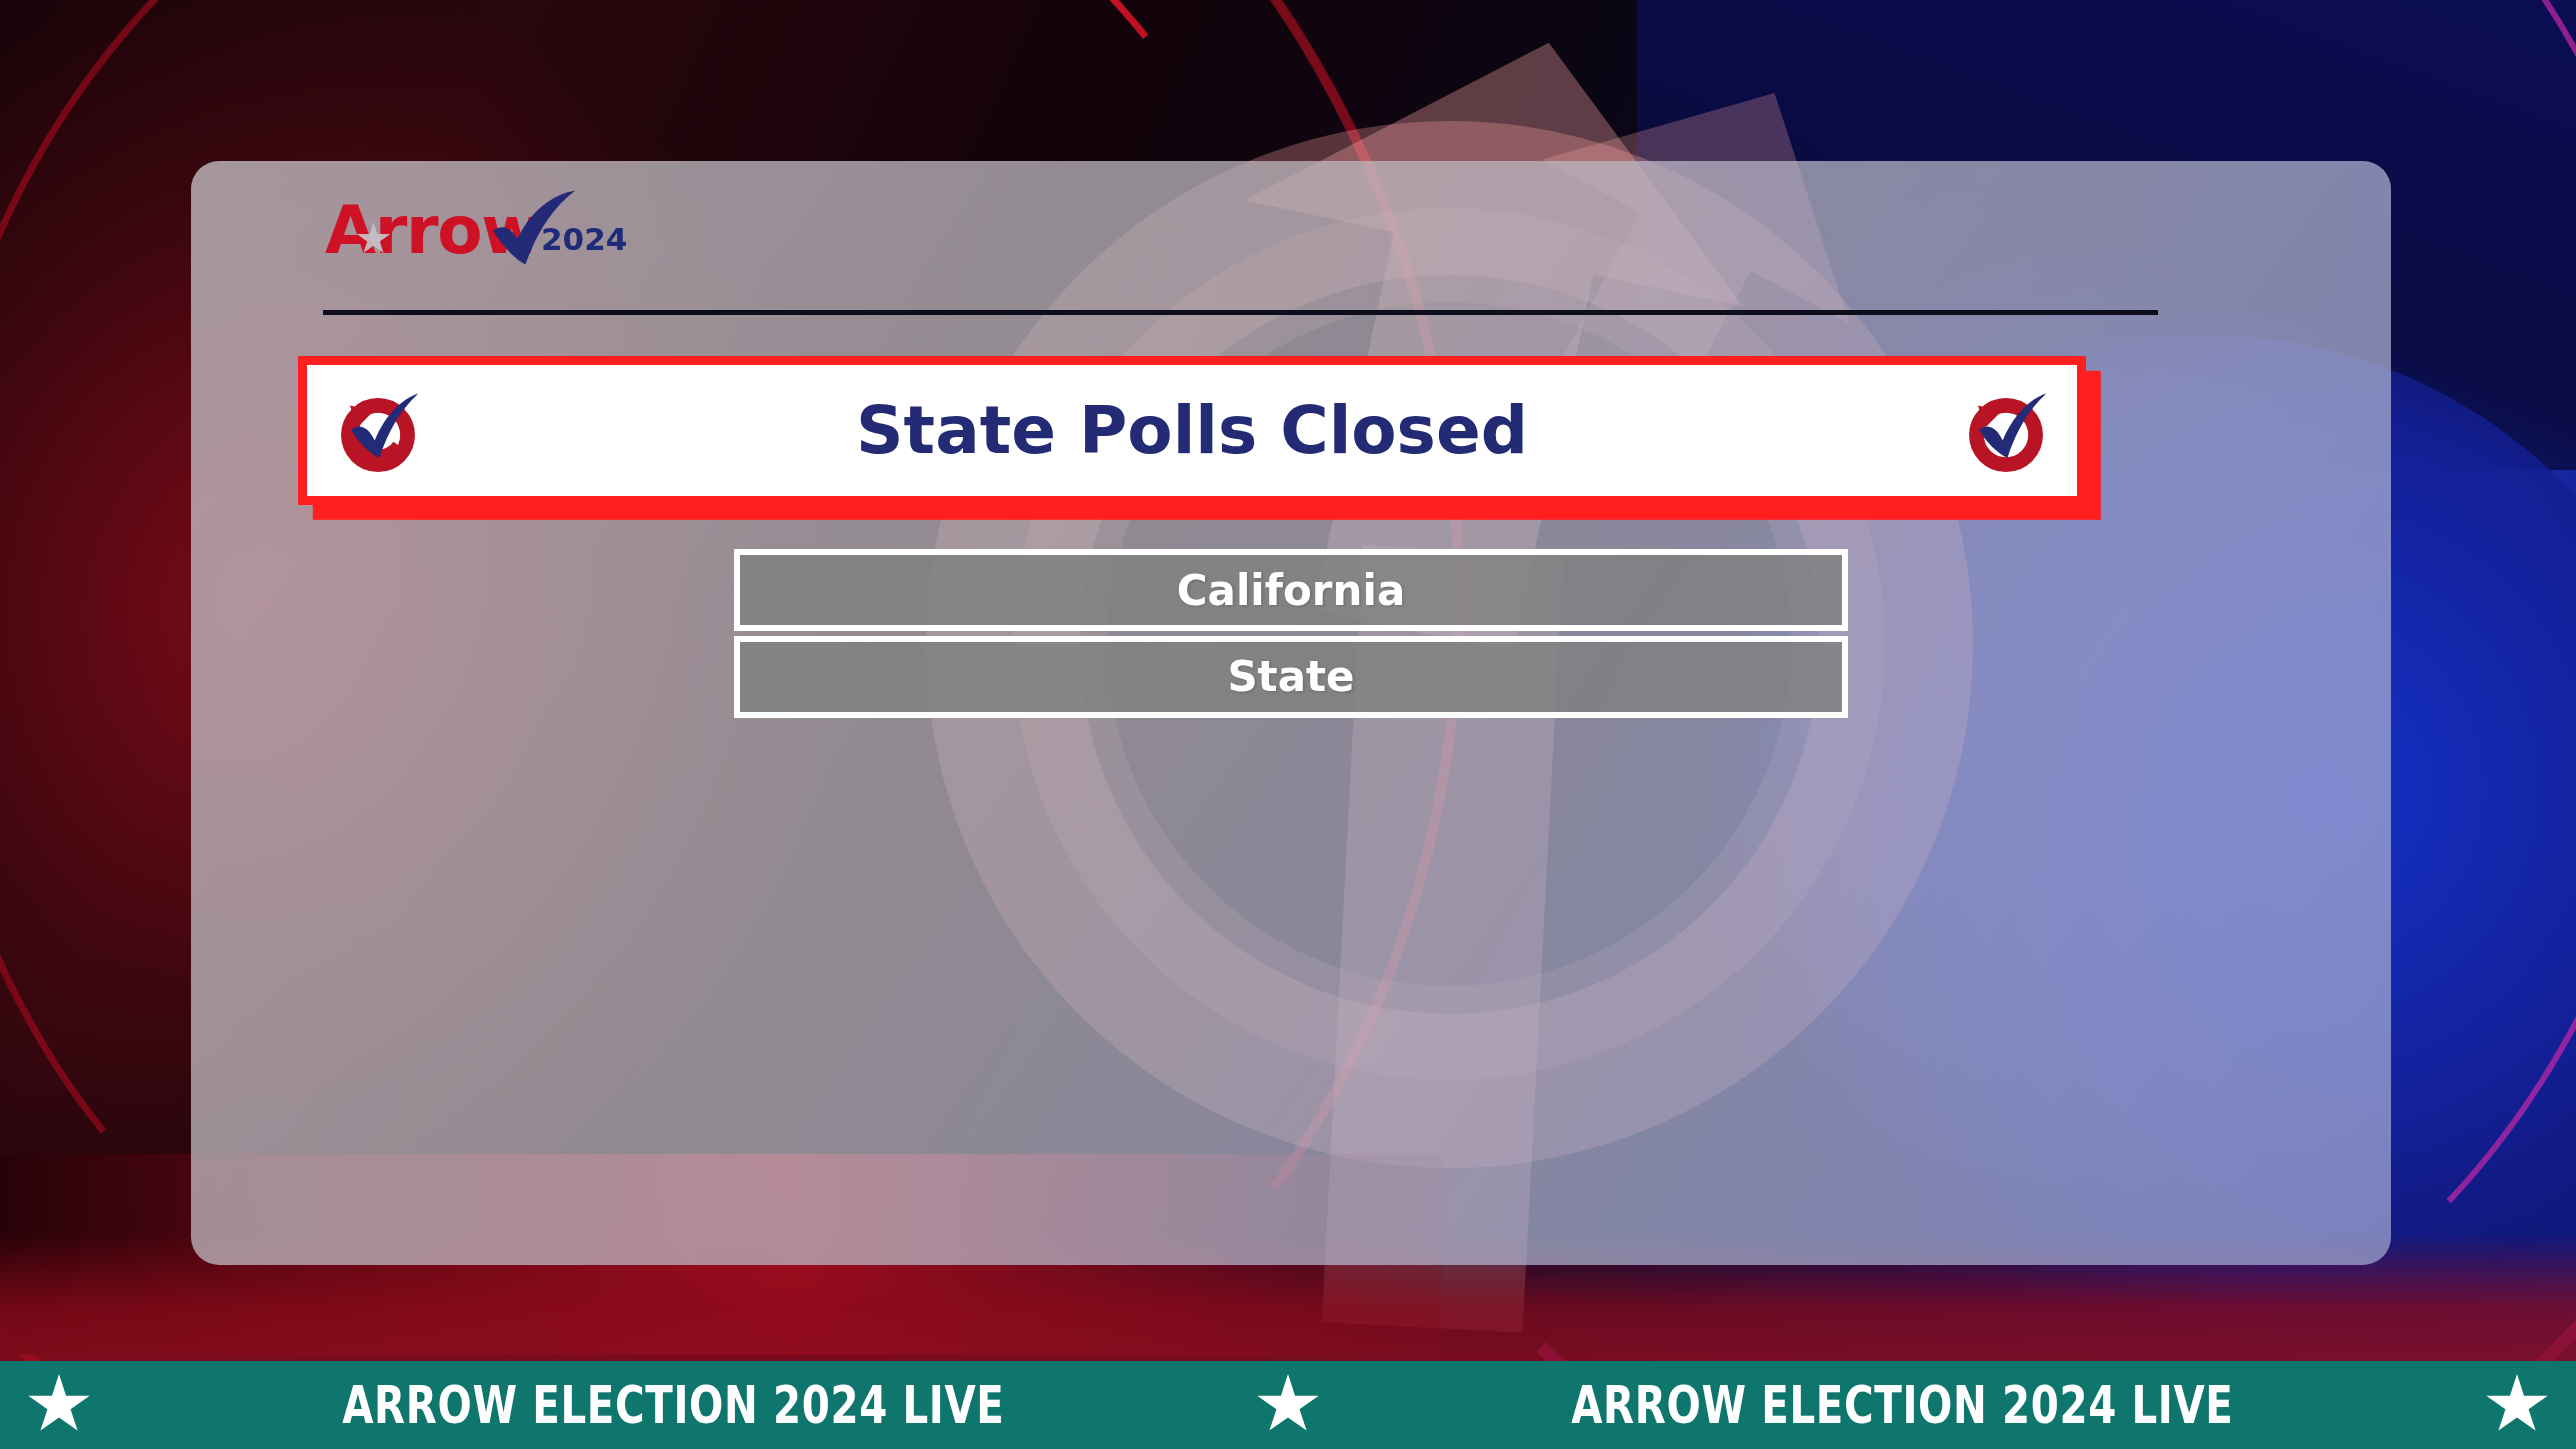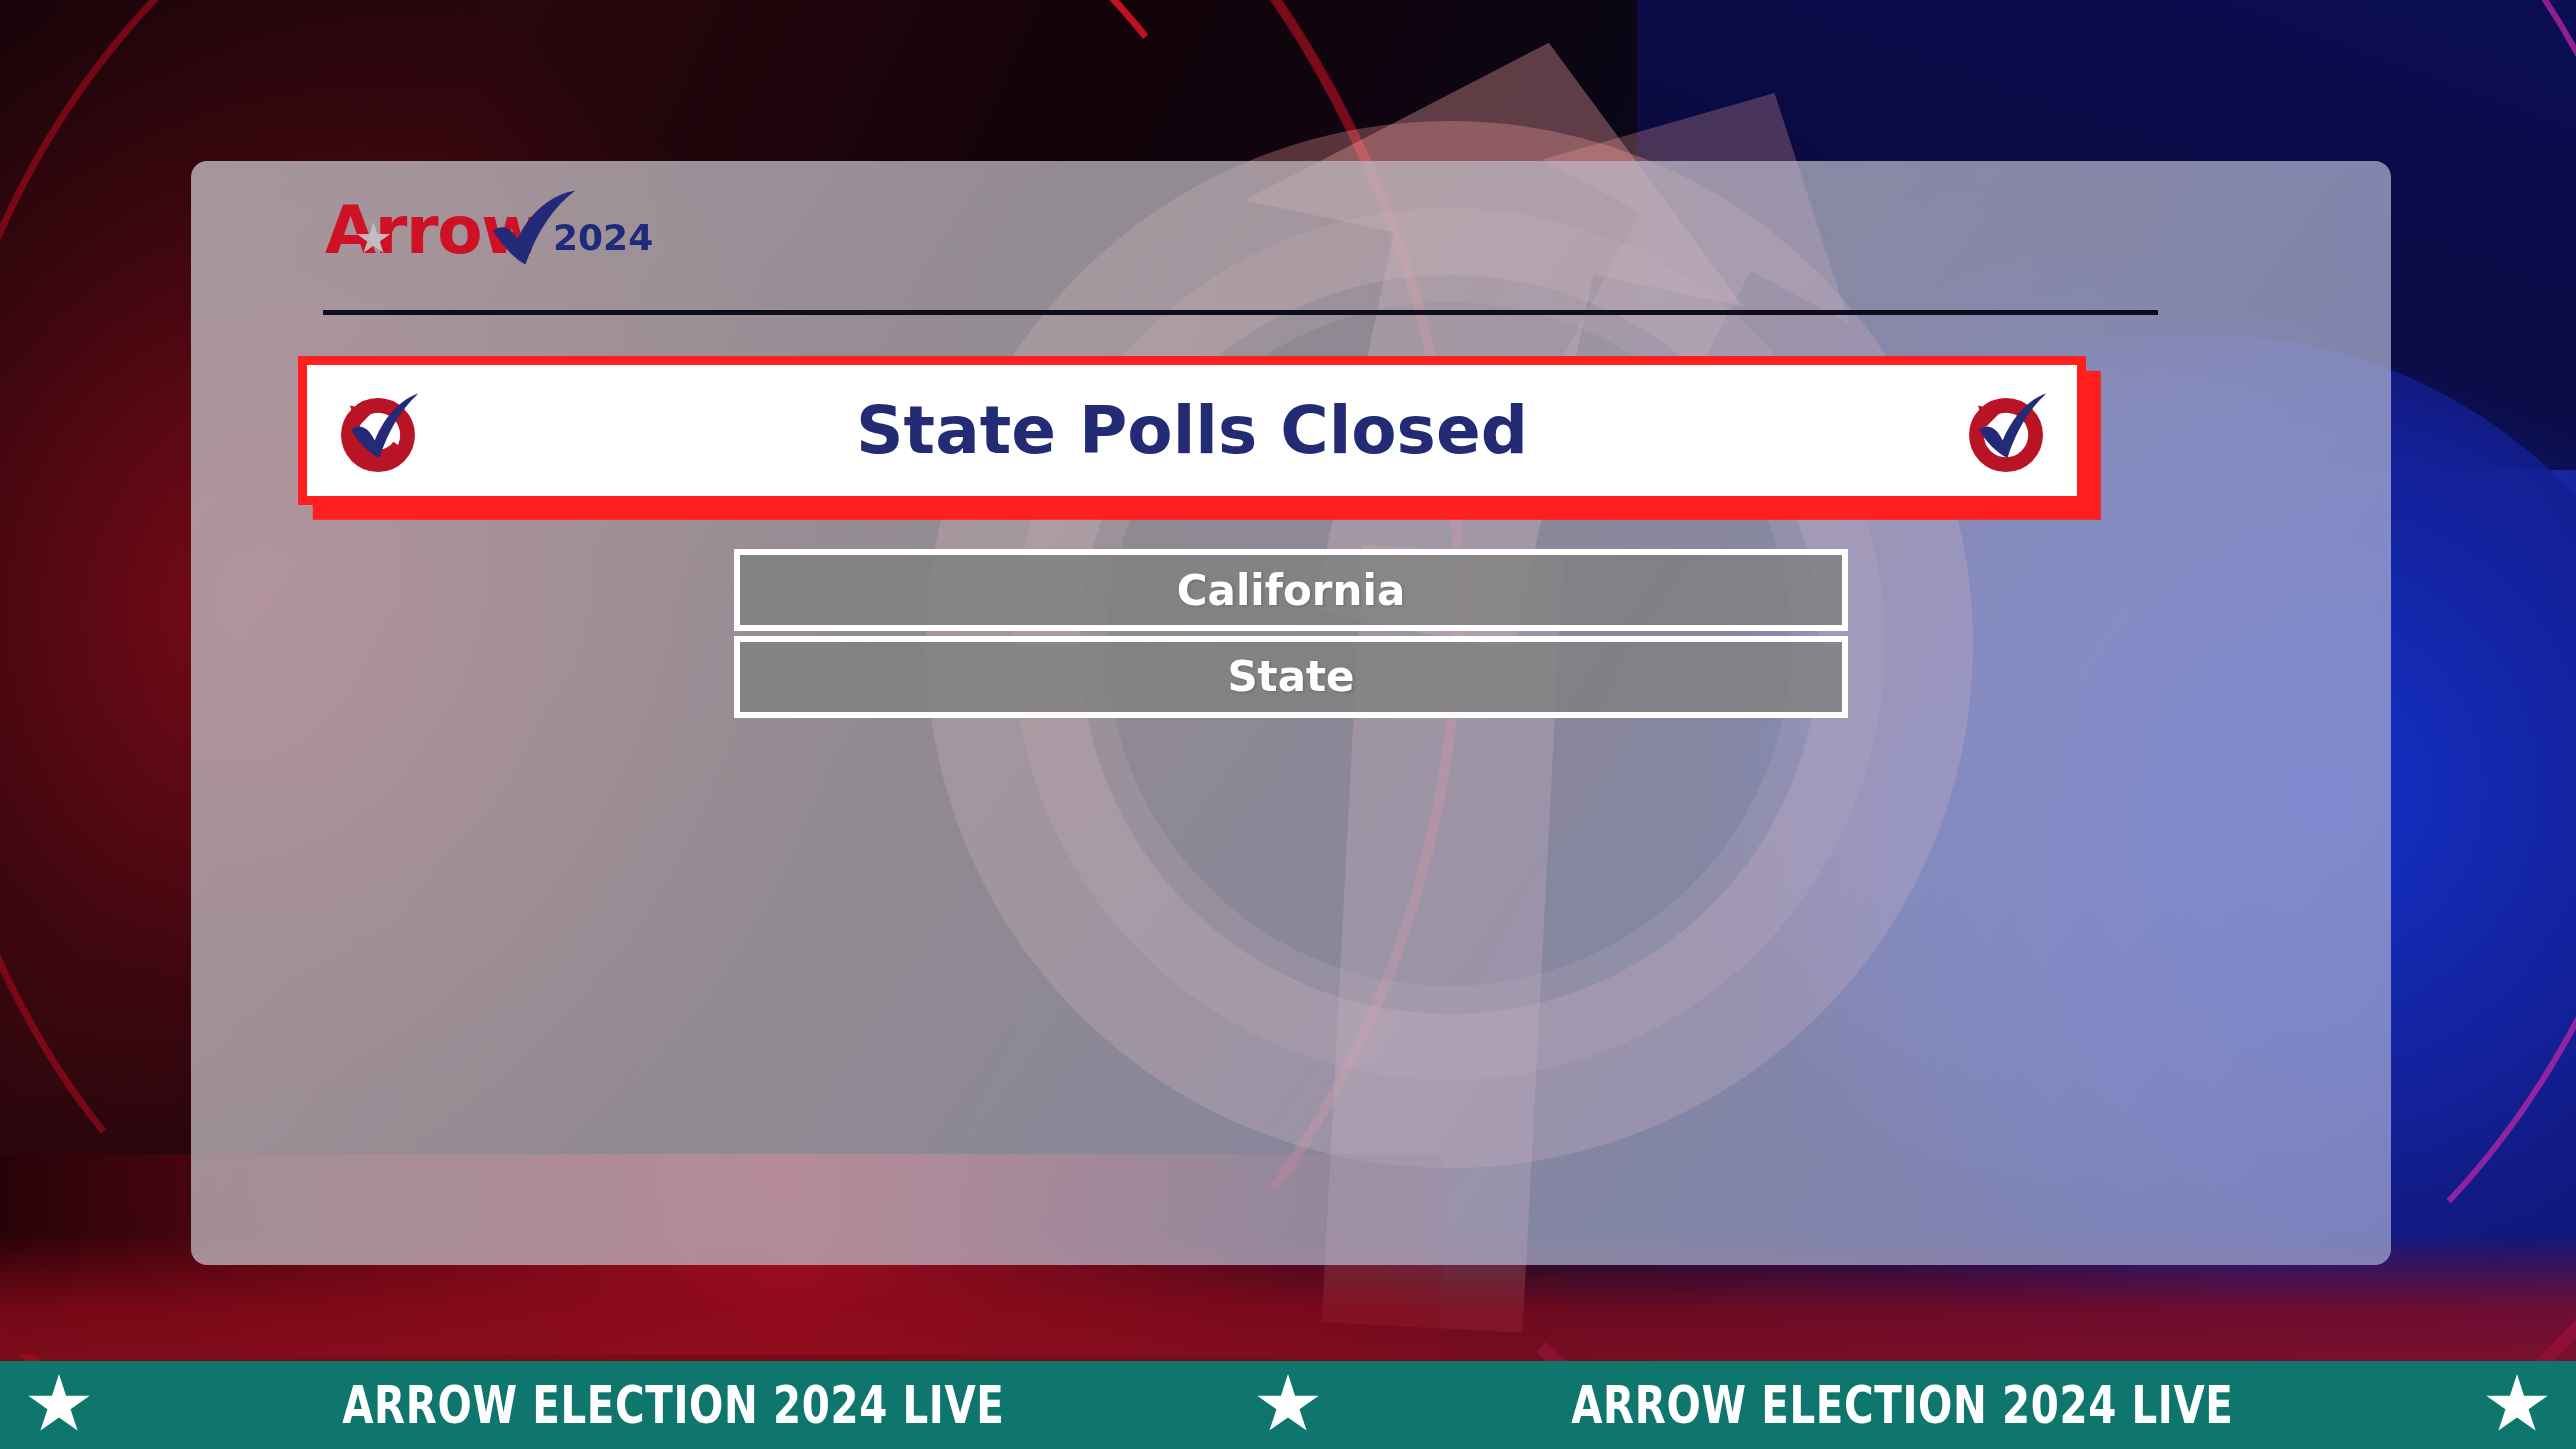--- a/index.html
+++ b/index.html
@@ -95,21 +95,21 @@
     background:linear-gradient(180deg, rgba(120,8,22,0.0) 0%, rgba(140,10,26,0.75) 35%, #8e1224 100%);
   }
   .bg-bottom-red2 {
     position:absolute; left:0; bottom:94px; width:1442px; height:201px;
     background:linear-gradient(90deg, rgba(40,2,8,0.95) 0%, rgba(175,14,34,0.9) 55%, rgba(120,8,22,0.2) 100%);
   }
 
   
   #panel {
     position:absolute; left:191px; top:161px; width:2200px; height:1104px;
-    border-radius:16px;
+    border-radius:28px;
     background:linear-gradient(125deg, rgba(196,190,196,0.78) 0%, rgba(190,184,192,0.74) 40%, rgba(176,180,210,0.72) 75%, rgba(166,172,212,0.70) 100%);
     z-index:5;
     overflow:hidden;
   }
 
   
   #logo-row { position:absolute; left:134px; top:37px; display:flex; align-items:flex-end; }
   .logo-word { position:relative; display:flex; align-items:baseline; }
   .logo-text {
     font-size:66px; font-weight:bold; color:#cf1126;
@@ -118,22 +118,22 @@
   }
   .logo-star {
     position:absolute; left:31px; top:24px; width:35px; height:34px;
     background:rgba(196,190,196,0.95);
     clip-path:polygon(50% 0%, 61% 35%, 98% 35%, 68% 57%, 79% 91%, 50% 70%, 21% 91%, 32% 57%, 2% 35%, 39% 35%);
   }
   .logo-check {
     position:absolute; left:156px; top:-9.4px; width:101px; height:81px;
   }
   .logo-year {
-    font-size:36px; font-weight:bold; color:#1e2a7a;
-    margin-left:12px; position:relative; top:-2.7px;
+    font-size:31px; font-weight:bold; color:#1e2a7a;
+    margin-left:0; position:relative; top:-2.7px;
     font-family:"DejaVu Sans", sans-serif;
   }
   #logo-divider {
     position:absolute; left:132px; top:149px; width:1835px; height:4.7px;
     background:#0d0d1c;
   }
 
   
   #title-banner {
     position:absolute; left:107px; top:195px; width:1788px; height:149px;

